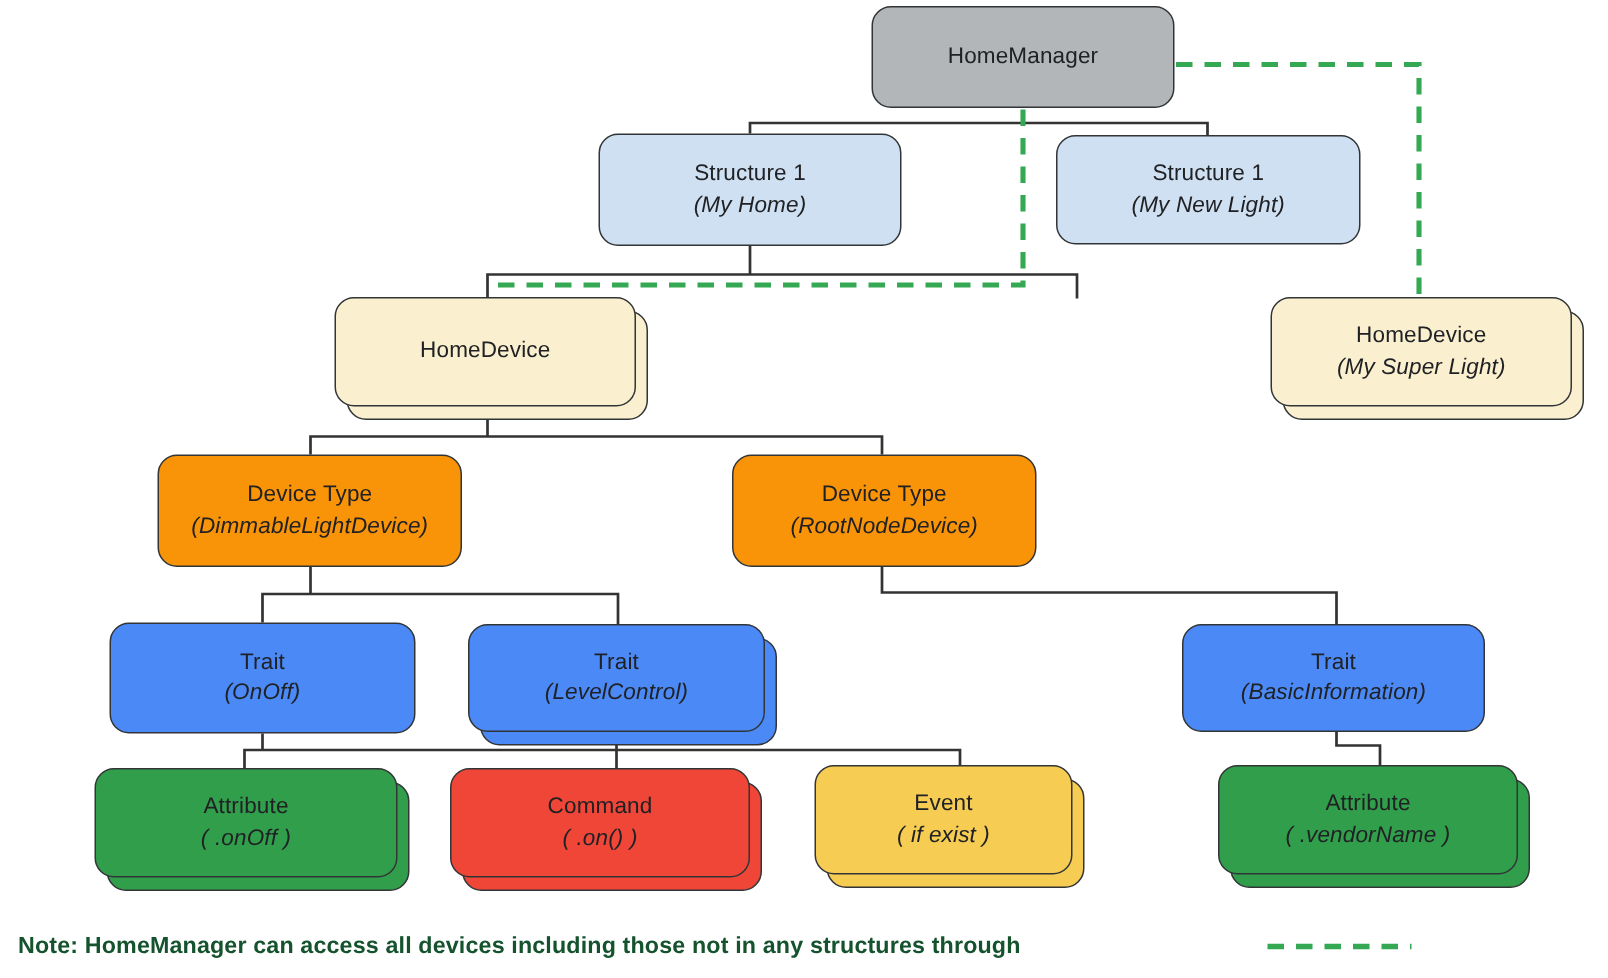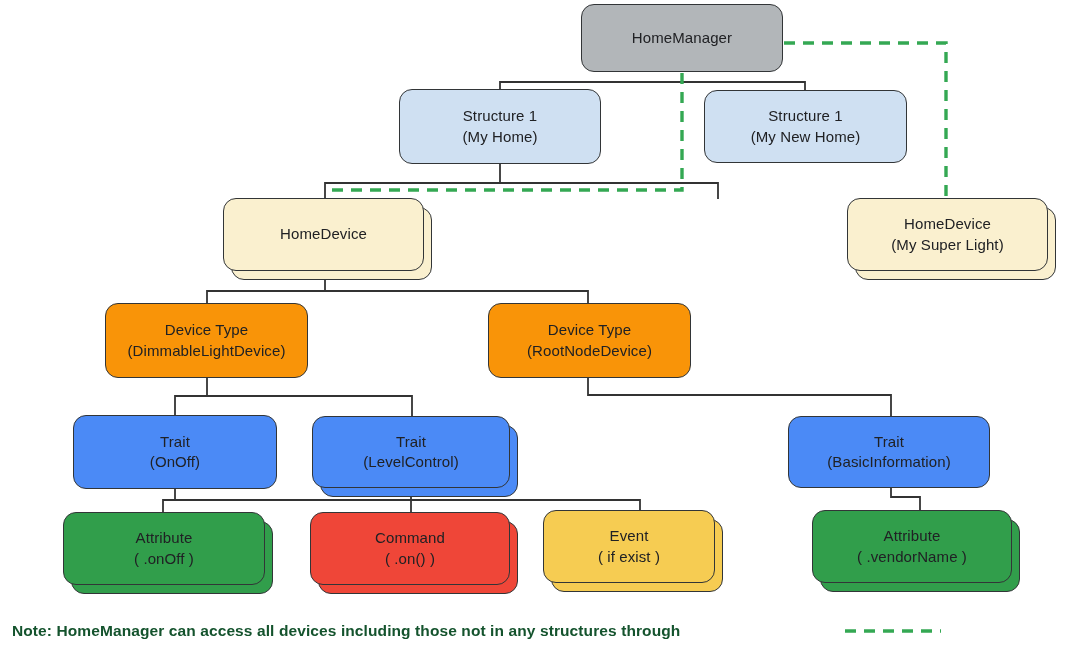--- a/index.html
+++ b/index.html
@@ -13,21 +13,21 @@
     position:absolute;inset:0;box-sizing:border-box;
     background:var(--fill);border:1.7px solid #323537;border-radius:13px;
   }
   .back{transform:translate(8px,9px);}
   .front{
     display:flex;flex-direction:column;align-items:center;justify-content:center;
     text-align:center;line-height:1.34;font-size:15px;letter-spacing:.1px;
     padding:4px 0;
   }
   .title{font-weight:500;}
-  .sub{}
+  .sub{font-style:italic;}
   .sub:empty{display:none;}
   
   .gray{--fill:#b2b6b9;}
   .bluelight{--fill:#cfe0f2;}
   .cream{--fill:#faf0cf;}
   .mauve{--fill:#b76f9f;}
   .orange{--fill:#f99408;}
   .blue{--fill:#4b8af6;}
   .green{--fill:#319e4b;}
   .red{--fill:#ef4638;}
@@ -81,21 +81,21 @@
   <div class="node bluelight" style="left:399px;top:89px;width:202px;height:75px">
     <div class="card front">
       <div class="title">Structure 1</div>
       <div class="sub">(My Home)</div>
     </div>
   </div>
 
   <div class="node bluelight" style="left:704px;top:90px;width:203px;height:73px">
     <div class="card front">
       <div class="title">Structure 1</div>
-      <div class="sub">(My New Home)</div>
+      <div class="sub">(My New Light)</div>
     </div>
   </div>
 
   <div class="node cream" style="left:223px;top:198px;width:201px;height:73px">
     <div class="card back"></div>
     <div class="card front">
       <div class="title">HomeDevice</div>
     </div>
   </div>
 
@@ -145,21 +145,21 @@
   </div>
 
   <div class="node green" style="left:63px;top:512px;width:202px;height:73px">
     <div class="card back"></div>
     <div class="card front">
       <div class="title">Attribute</div>
       <div class="sub">( .onOff )</div>
     </div>
   </div>
 
-  <div class="node red" style="left:310px;top:512px;width:200px;height:73px">
+  <div class="node red" style="left:300px;top:512px;width:200px;height:73px">
     <div class="card back"></div>
     <div class="card front">
       <div class="title">Command</div>
       <div class="sub">( .on() )</div>
     </div>
   </div>
 
   <div class="node yellow" style="left:543px;top:510px;width:172px;height:73px">
     <div class="card back"></div>
     <div class="card front">

